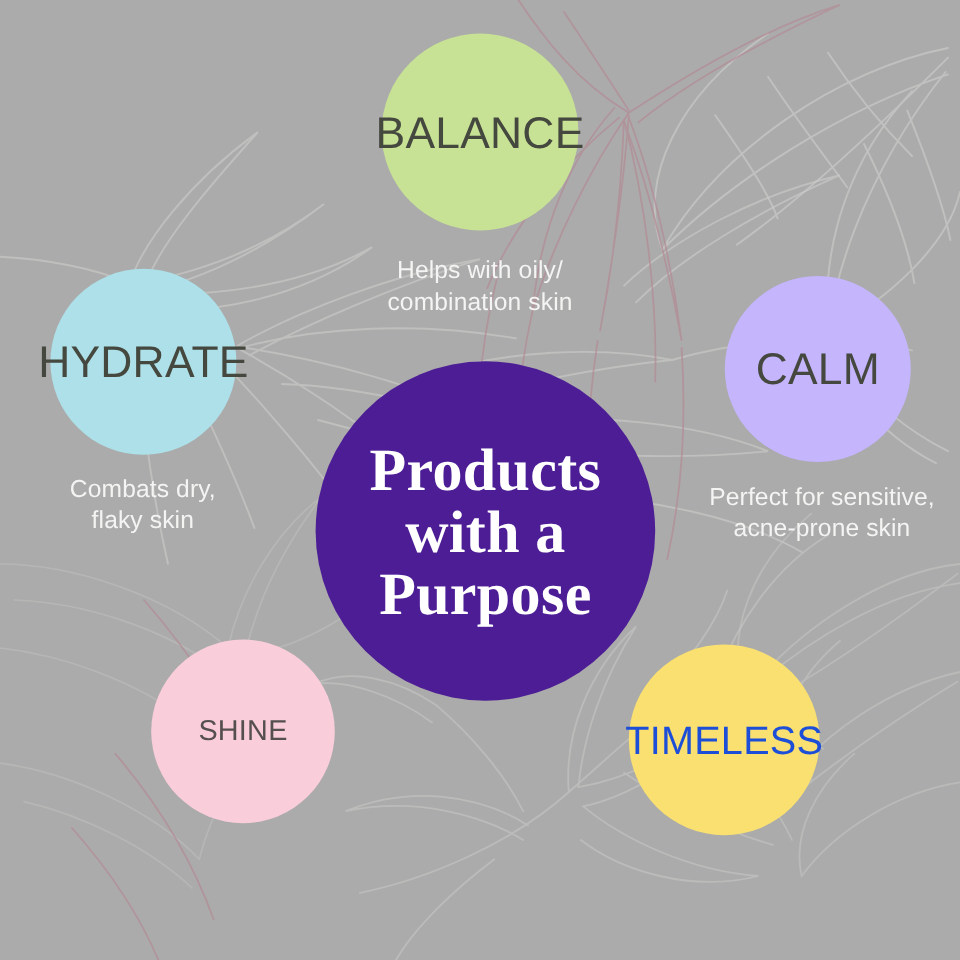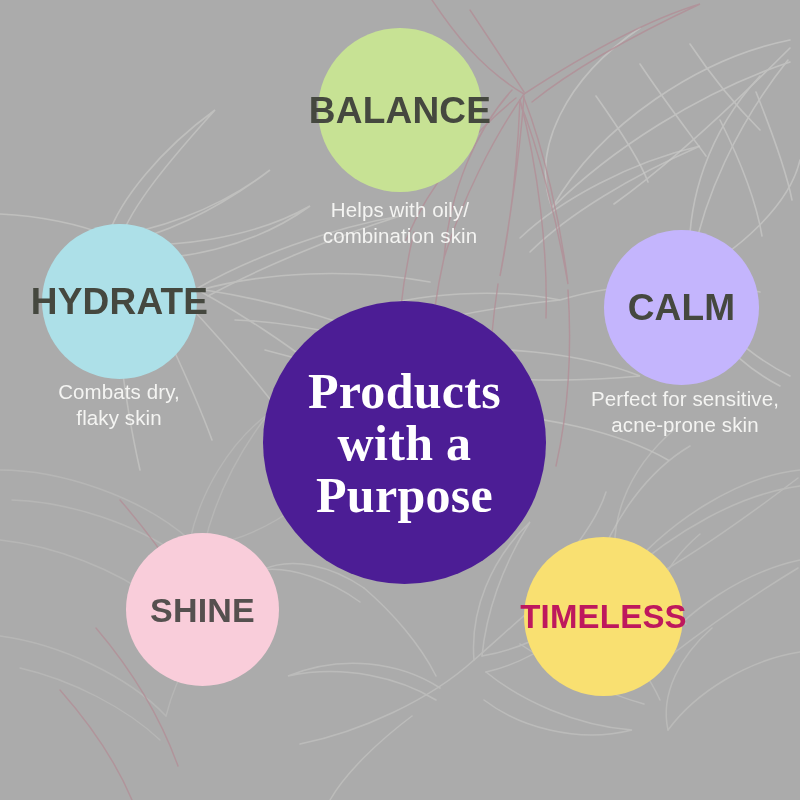--- a/index.html
+++ b/index.html
@@ -23,21 +23,21 @@
   
   .node {
     position:absolute;
     border-radius:50%;
     display:flex;
     align-items:center;
     justify-content:center;
     text-align:center;
   }
   .node-label {
-    font-weight:700;
+    font-weight:400;
     letter-spacing:.2px;
     white-space:nowrap;
     line-height:1;
   }
 
   
   #hub {
     left:263px; top:301px;
     width:283px; height:283px;
     background:#4c1d95;
@@ -55,32 +55,33 @@
   
   #node-balance  { left:318px; top:28px;  width:164px; height:164px; background:#c7e294; }
   #node-hydrate  { left:42px;  top:224px; width:155px; height:155px; background:#ade0e8; }
   #node-calm     { left:604px; top:230px; width:155px; height:155px; background:#c4b5fd; }
   #node-shine    { left:126px; top:533px; width:153px; height:153px; background:#f9cdda; }
   #node-timeless { left:524px; top:537px; width:159px; height:159px; background:#f9e071; }
 
   #node-balance  .node-label { font-size:37px; color:#45483f; }
   #node-hydrate  .node-label { font-size:37px; color:#45483f; }
   #node-calm     .node-label { font-size:37px; color:#45483f; }
-  #node-shine    .node-label { font-size:34px; color:#55504f; }
-  #node-timeless .node-label { font-size:33px; color:#be185d; }
+  #node-shine    .node-label { font-size:24px; color:#55504f; }
+  #node-timeless .node-label { font-size:33px; color:#1d4ed8; }
 
   
   .caption {
     position:absolute;
     color:#f4f4f2;
     font-size:20.5px;
     line-height:1.26;
     text-align:center;
     white-space:pre-line;
     letter-spacing:.1px;
+    margin-top:16px;
   }
   #cap-balance  { left:260px; top:197px; width:280px; }
   #cap-hydrate  { left:-1px;  top:379px; width:240px; }
   #cap-calm     { left:560px; top:386px; width:250px; }
   #cap-shine    { left:82px;  top:704px; width:240px; }
   #cap-timeless { left:483px; top:706px; width:240px; }
 </style>
 </head>
 <body>
 

